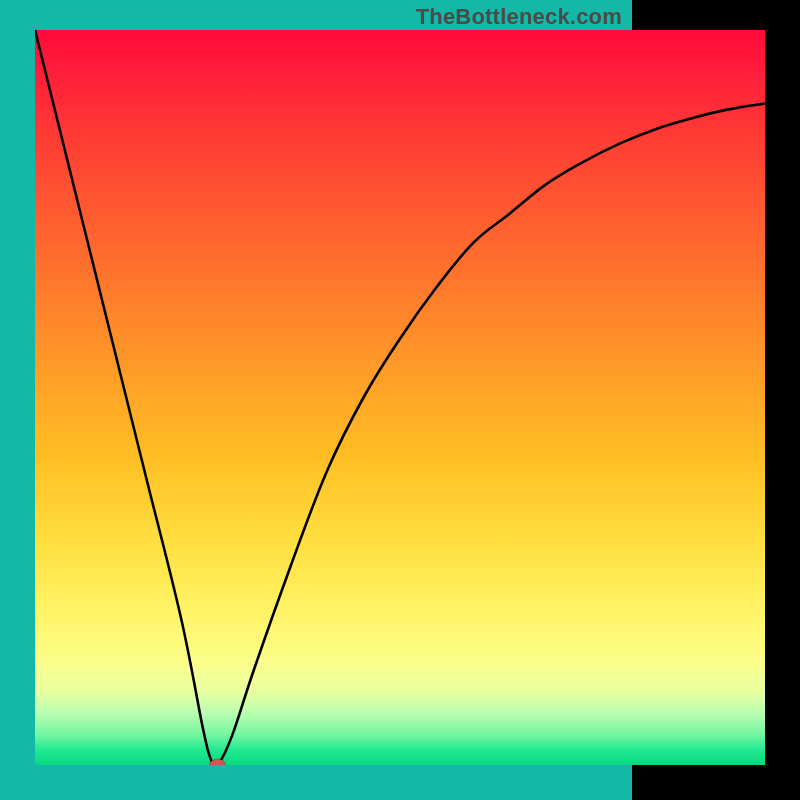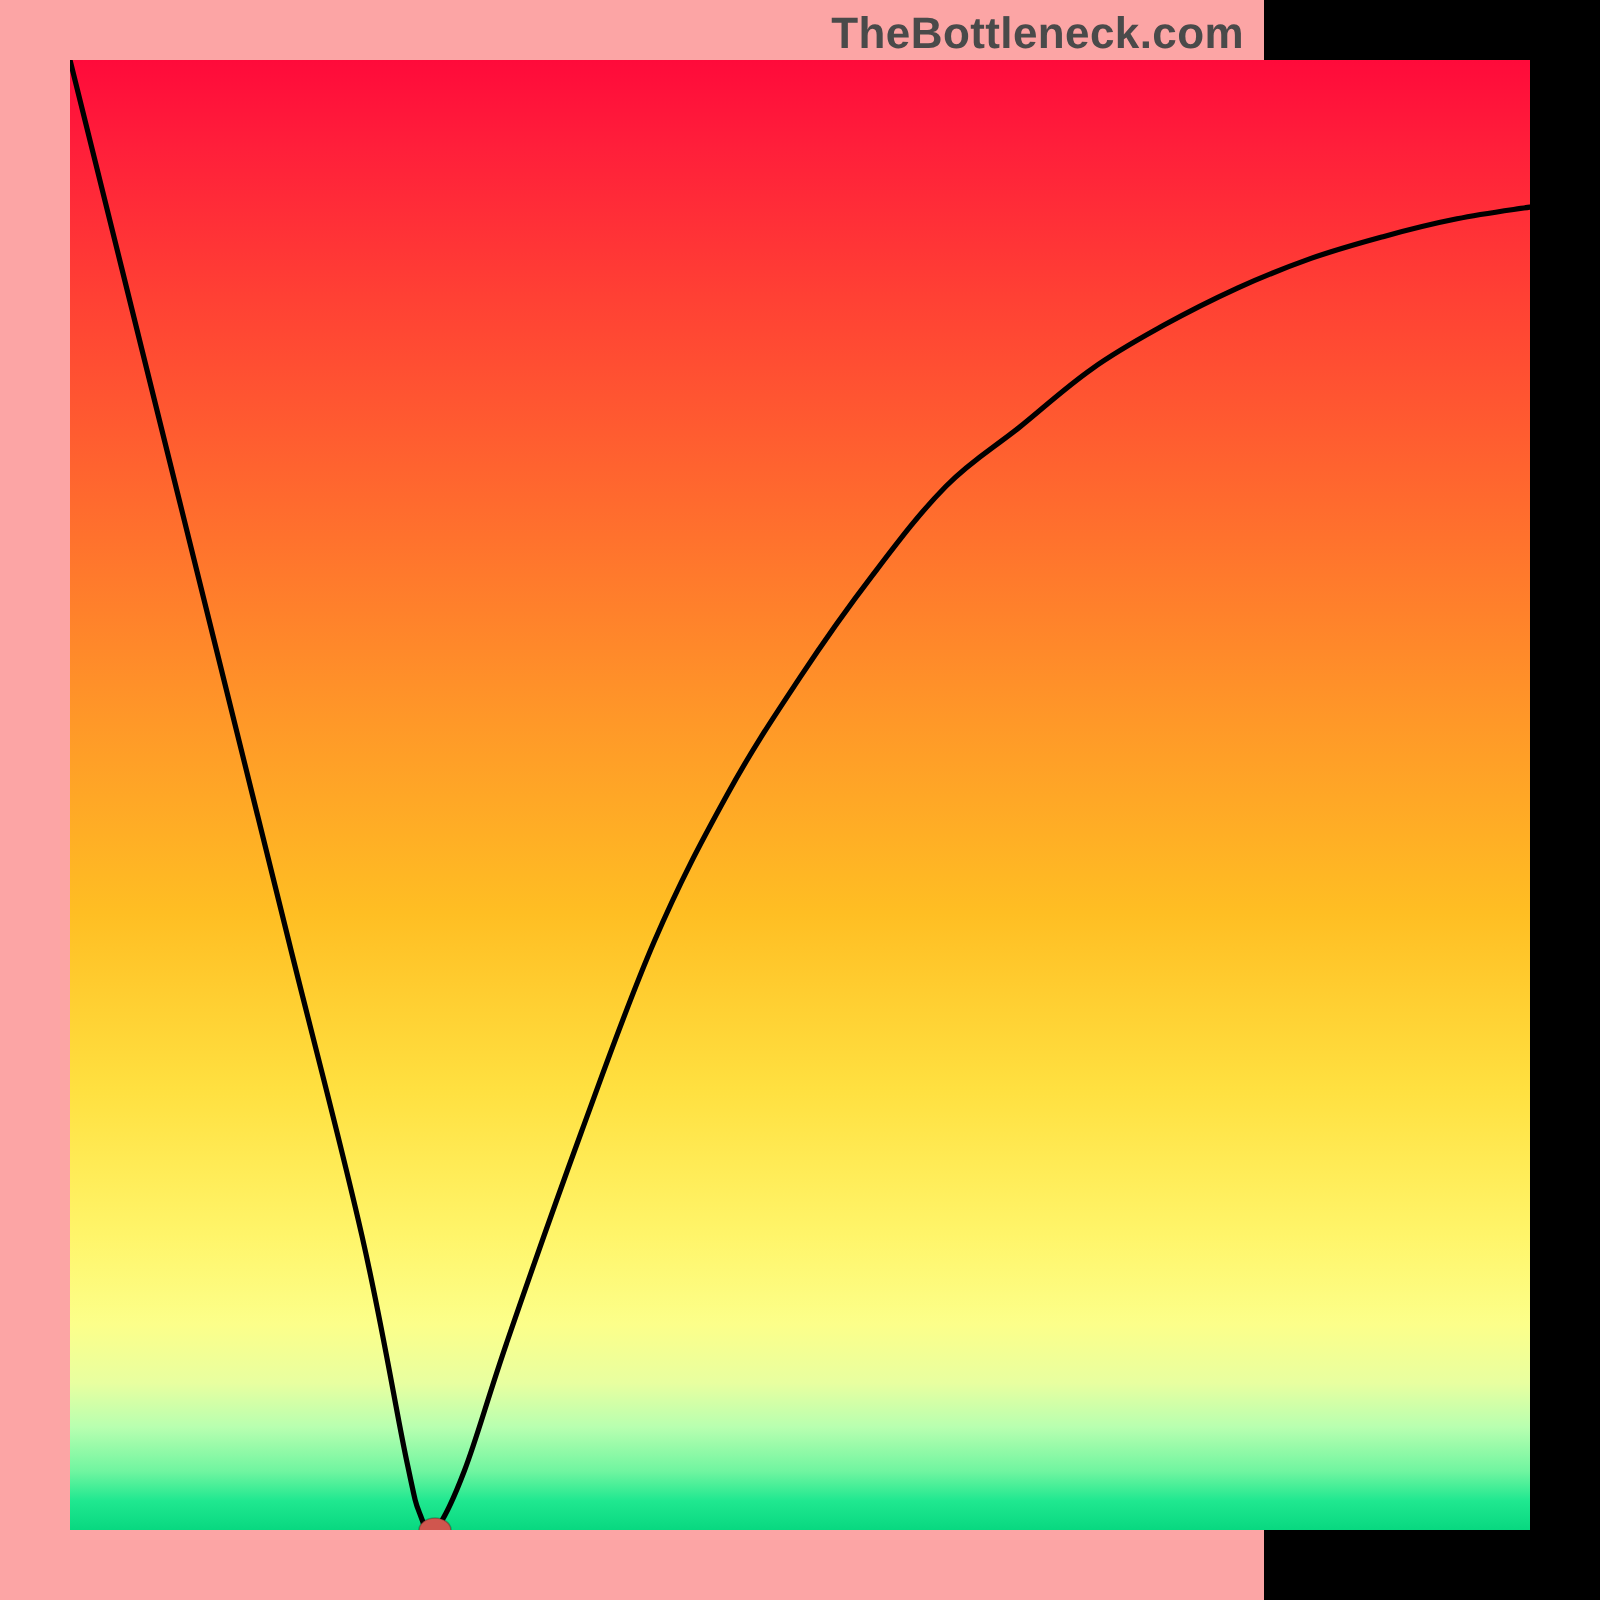--- a/index.html
+++ b/index.html
@@ -8,21 +8,21 @@
     width: 800px;
     height: 800px;
     overflow: hidden;
     font-family: Arial, Helvetica, sans-serif;
     background: #000;
   }
   .frame {
     position: relative;
     width: 632px;
     height: 800px;
-    background: #fca5a5;
+    background: #14b8a6;
     box-sizing: border-box;
   }
   .watermark {
     position: absolute;
     top: 4px;
     right: 10px;
     color: #4a4a4a;
     font-size: 22px;
     font-weight: 600;
     letter-spacing: 0.2px;

